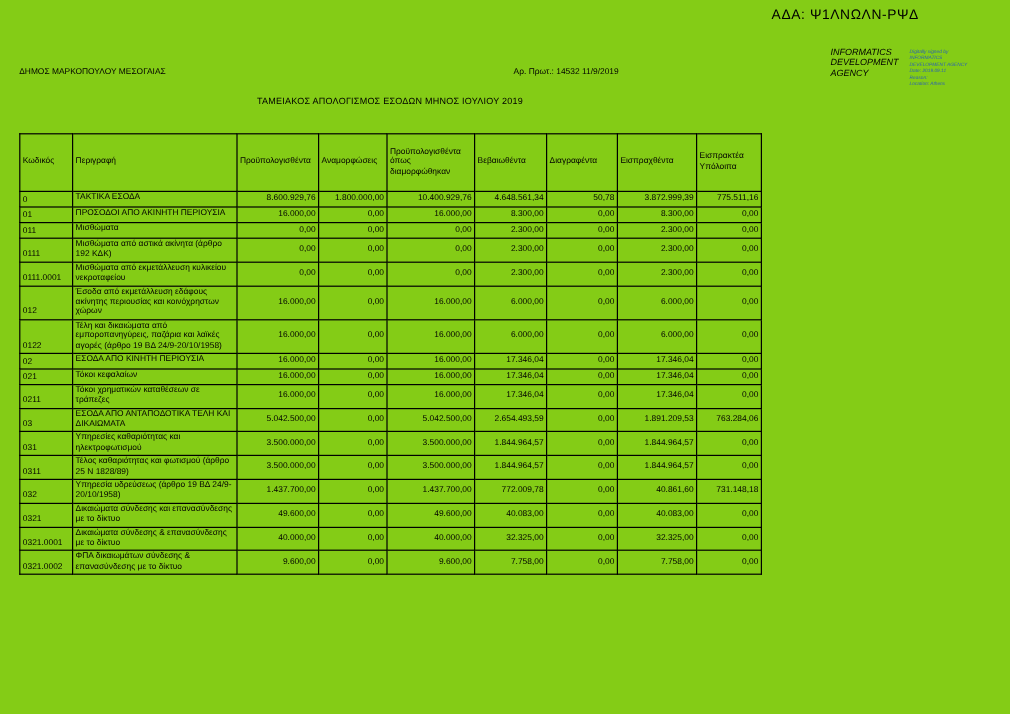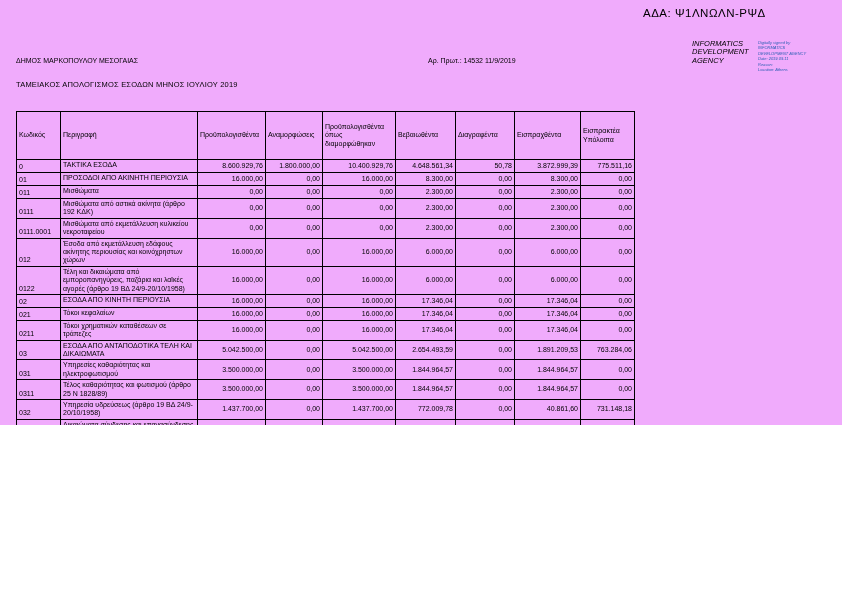--- a/index.html
+++ b/index.html
@@ -4,22 +4,22 @@
 <style>
   * { margin: 0; padding: 0; box-sizing: border-box; }
   html, body { background: #ffffff; }
   body {
     font-family: "Liberation Sans", "DejaVu Sans", sans-serif;
     color: #000;
   }
   .page {
     position: relative;
     width: 842px;
-    height: 425px;
-    background: #f0abfc;
+    height: 595px;
+    background: #84cc16;
     overflow: hidden;
   }
   .ada {
     position: absolute;
     top: 7px;
     left: 643px;
     font-size: 11.5px;
     letter-spacing: 0.5px;
     white-space: nowrap;
   }
@@ -58,21 +58,21 @@
     font-size: 4px;
     line-height: 1.35;
     color: #2b5fb4;
     width: 76px;
   }
   .title {
     position: absolute;
     top: 80px;
     left: 16px;
     width: 618px;
-    text-align: left;
+    text-align: center;
     font-size: 7.5px;
     letter-spacing: 0.2px;
     white-space: nowrap;
   }
   table.report {
     position: absolute;
     top: 111px;
     left: 16px;
     width: 618px;
     border-collapse: collapse;

